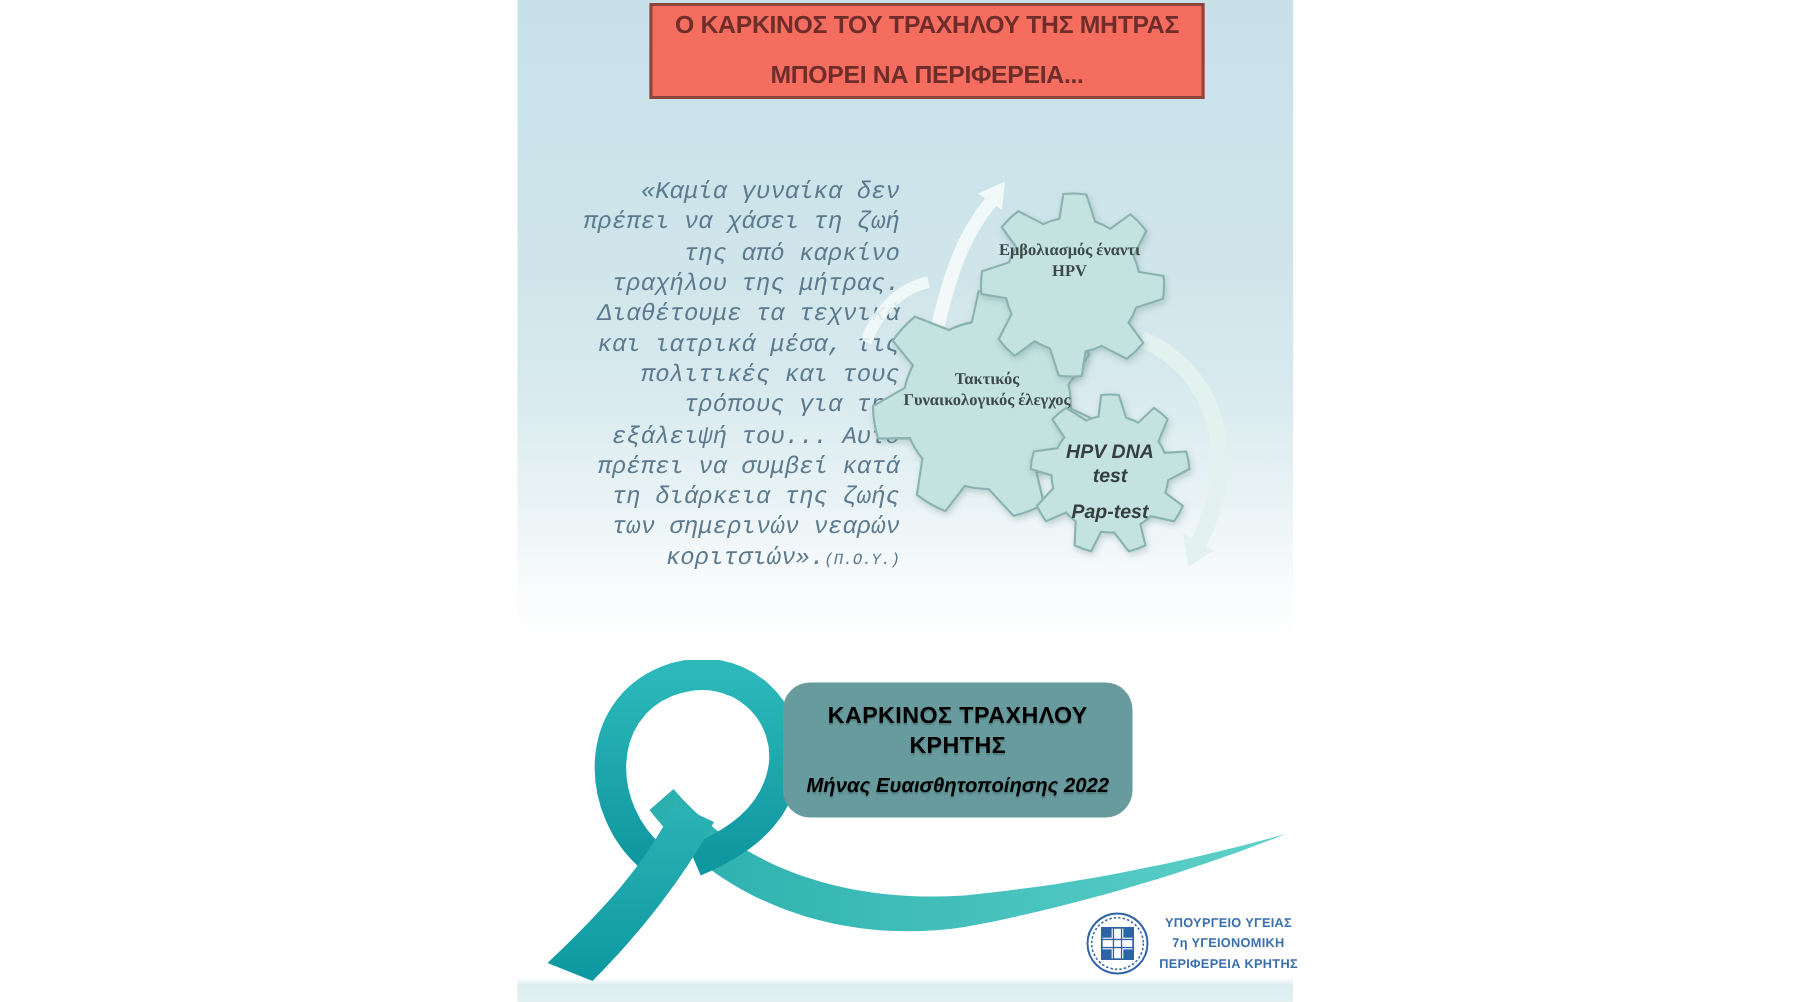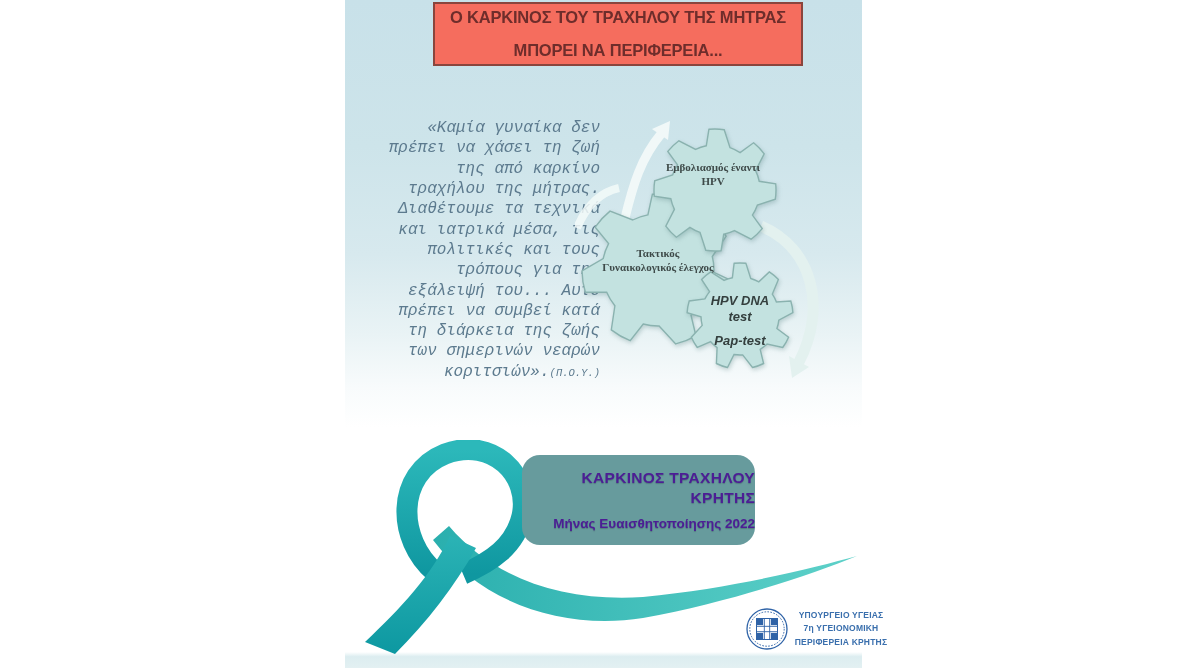--- a/index.html
+++ b/index.html
@@ -23,29 +23,29 @@
   .gears-svg{position:absolute;left:230px;top:90px;width:270px;height:310px;}
   .gear-shape{fill:#c3e2e0;stroke:#8ab2af;stroke-width:1.4;
     filter:drop-shadow(1px 2px 2px rgba(100,140,140,0.35));}
   .gear-label{position:absolute;text-align:center;color:#3e4a49;font-weight:bold;
     font-family:"Liberation Serif","DejaVu Serif",serif;font-size:11px;line-height:1.3;}
   .gear-label.tests{font-family:"Liberation Sans",sans-serif;font-size:13px;color:#343f3e;
     line-height:1.25;font-style:italic;}
   .gear-label.tests .l2{margin-top:7px;}
   
   .campaign{position:absolute;left:177px;top:455px;width:233px;height:90px;
-    background:#679b9d;border-radius:18px;box-sizing:border-box;text-align:right;
-    color:#4c1d95;text-shadow:0 1px 1px rgba(40,70,70,0.35);}
+    background:#679b9d;border-radius:18px;box-sizing:border-box;text-align:center;
+    color:#000000;text-shadow:0 1px 1px rgba(40,70,70,0.35);}
   .campaign .title{margin-top:13px;font-weight:bold;font-size:15.5px;line-height:1.3;
     letter-spacing:0.3px;}
-  .campaign .subtitle{margin-top:8px;font-weight:bold;font-size:13.5px;}
+  .campaign .subtitle{margin-top:8px;font-weight:bold;font-size:13.5px;font-style:italic;}
   
   .ribbon-svg{position:absolute;left:0;top:440px;width:517px;height:228px;}
   
-  .footer-logo{position:absolute;left:400px;top:607px;display:flex;align-items:center;gap:5px;}
+  .footer-logo{position:absolute;left:378px;top:607px;display:flex;align-items:center;gap:5px;}
   .org-text{width:94px;text-align:center;color:#3a6fad;font-weight:bold;font-size:8.5px;
     line-height:1.55;letter-spacing:0.2px;}
 </style>
 </head>
 <body>
 
 <div class="page">
   <div class="poster">
 
     <div class="banner">

